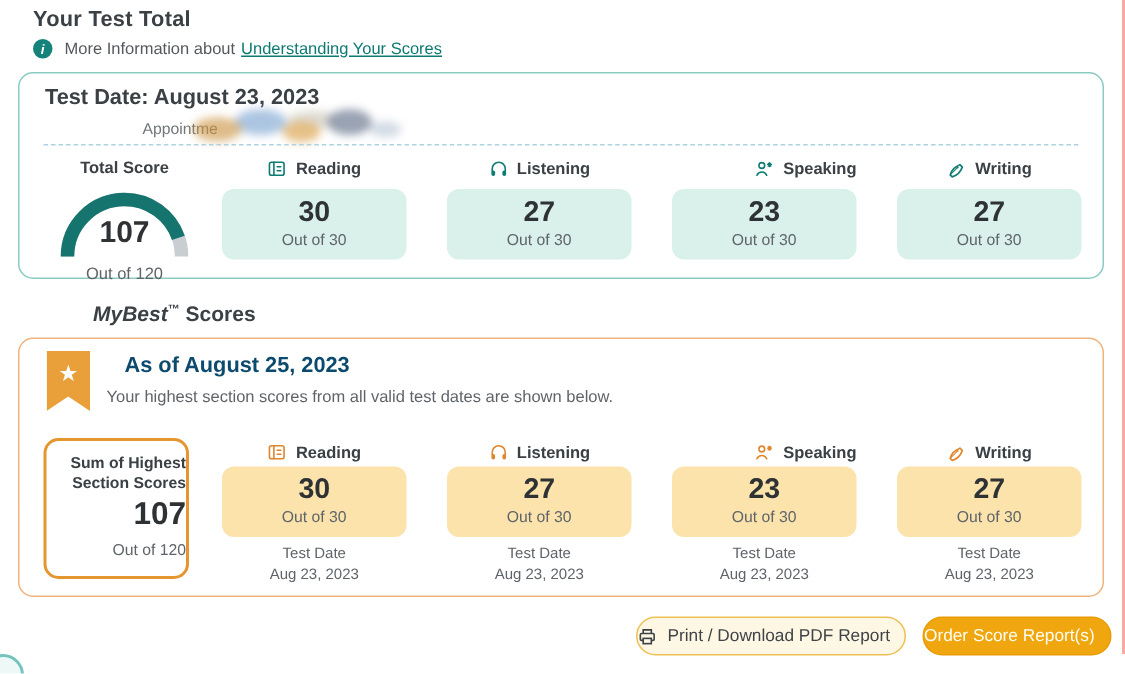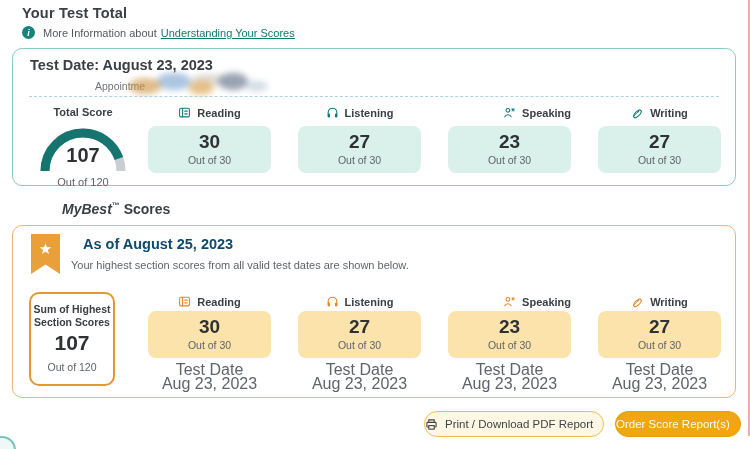--- a/index.html
+++ b/index.html
@@ -53,27 +53,27 @@
   .mybest-heading { position:absolute; left:22px; top:201px; font-size:14px; font-weight:bold; color:#3b4045;margin-left:40px; }
   .mybest-heading .it { font-style:italic; }
   .mybest-heading .tm { font-size:8px; vertical-align:super; }
 
   .bookmark { position:absolute; left:18px; top:8px; width:29px; height:40px; background:#e99f3a;
     clip-path:polygon(0 0,100% 0,100% 100%,50% 76%,0 100%); display:flex; justify-content:center; }
   .bookmark .star { color:#fff; font-size:15px; margin-top:6px; }
   .asof-heading { position:absolute; left:70px; top:10px; font-size:14.5px; font-weight:bold; color:#0c4a6e; }
   .asof-sub { position:absolute; left:58px; top:33px; font-size:11px; color:#5f646a; }
 
-  .sum-box { position:absolute; left:16px; top:66px; width:86px; height:94px; border:2px solid #e6962f;
-    border-radius:10px; text-align:center; padding-top:9px; background:#fff; }
+  .sum-box { position:absolute; left:16px; top:66px; width:97px; height:94px; border:2px solid #e6962f;
+    border-radius:10px; text-align:right; padding-top:9px; background:#fff; }
   .sum-label { font-size:10.5px; font-weight:bold; color:#3b4045; line-height:13px; }
   .sum-num { font-size:21px; font-weight:bold; color:#2e3235; margin-top:2px; }
   .sum-outof { font-size:10.5px; color:#5f646a; margin-top:6px; }
 
-  .testdate-lines { position:absolute; width:123px; top:137px; text-align:center; font-size:16px; color:#5f646a; line-height:13.5px; }
+  .testdate-lines { position:absolute; width:123px; top:137px; text-align:center; font-size:10px; color:#5f646a; line-height:13.5px; }
 
   .btn { position:absolute; top:411px; height:26px; border-radius:13px; display:flex; align-items:center;
     font-size:11.5px; cursor:pointer; font-family:"Liberation Sans",sans-serif; }
   .btn-print { left:424px; width:180px; background:#fdf7e3; border:1.5px solid #edbf55; color:#3f4348; gap:7px; }
   .btn-order { left:615px; width:126px; background:#efa60f; border:1.5px solid #e99c08; color:#fffdf2; }
 
   .right-edge { position:absolute; right:0; top:0; width:2px; height:436px; background:#f4aba0; }
   .corner-arc { position:absolute; left:-12px; top:436px; width:28px; height:28px; border-radius:50%;
     border:2px solid #74c3bd; background:#eef9f7; }
 </style>

